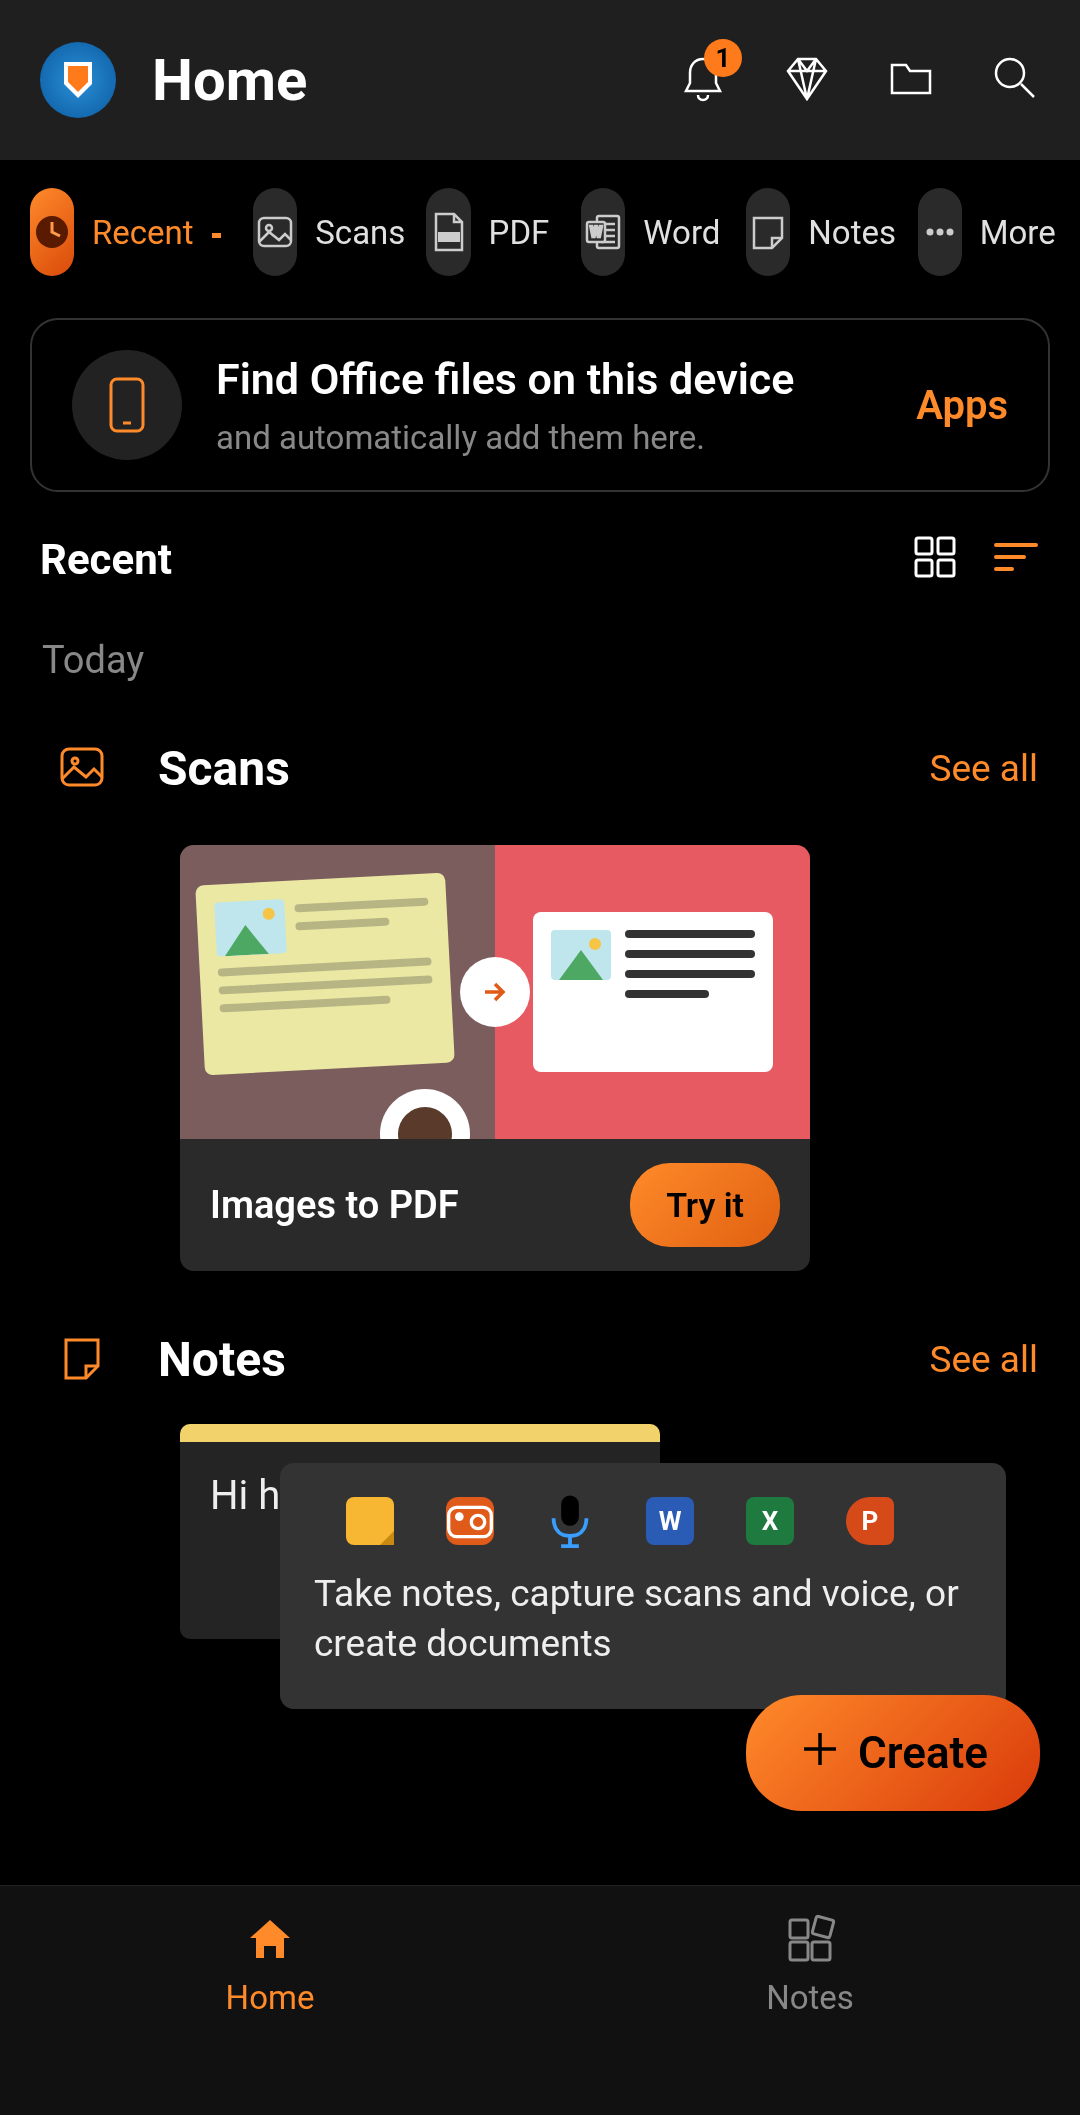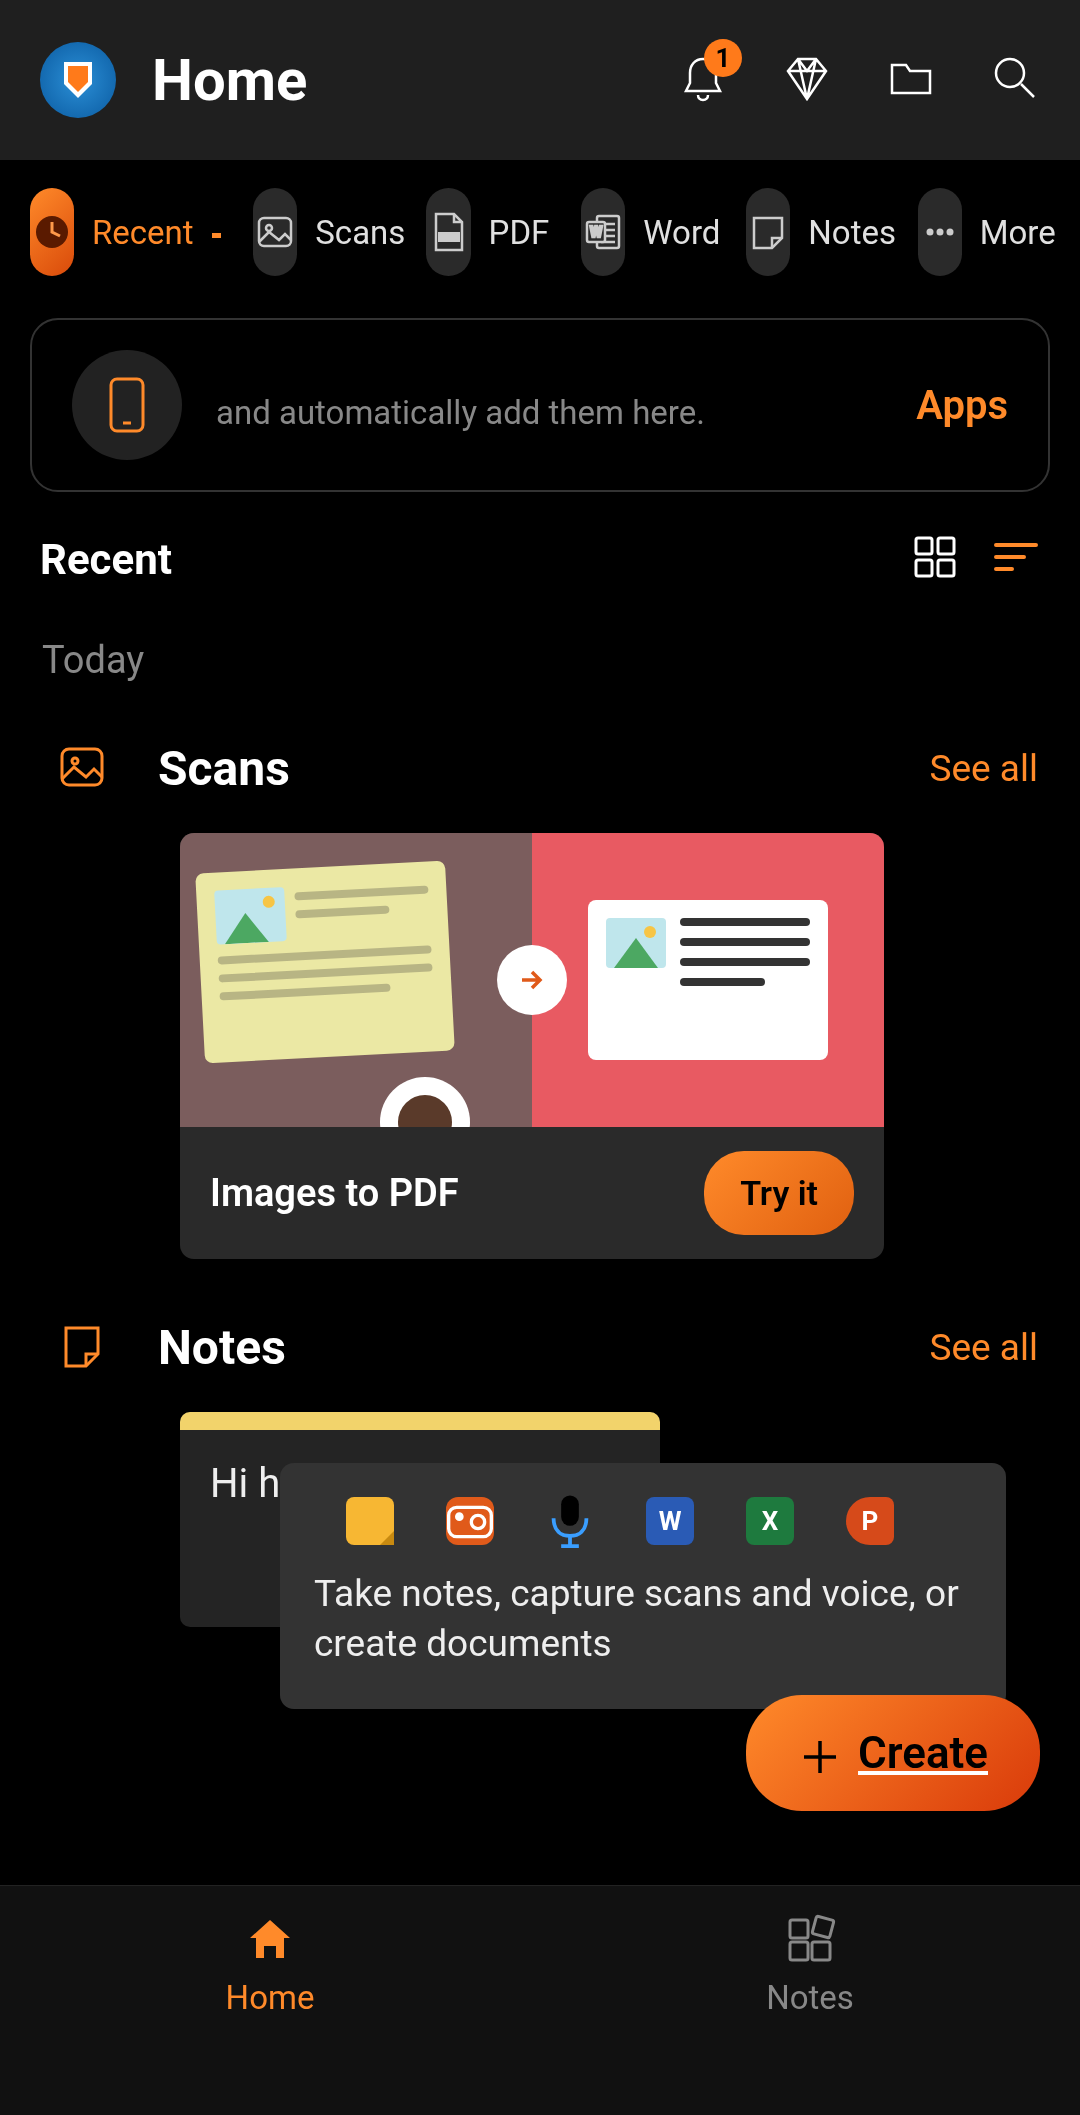--- a/index.html
+++ b/index.html
@@ -145,22 +145,22 @@
   font-weight: 700;
   flex: 1;
 }
 .see-all {
   font-size: 37px;
   color: #ff8a2a;
 }
 
 
 .scan-card {
-  margin: 18px 0 0 180px;
-  width: 704px;
+  margin: 30px 0 0 180px;
+  width: 630px;
   border-radius: 14px;
   overflow: hidden;
   background: #2a2a2a;
 }
 .scan-illu {
   height: 294px;
   display: flex;
   position: relative;
 }
 .scan-illu-left {
@@ -320,24 +320,23 @@
 
 
 .fab {
   position: absolute;
   right: 40px;
   top: 1695px;
   background: linear-gradient(135deg, #ff8a2a, #d93a0a);
   border-radius: 56px;
   padding: 32px 52px;
   display: flex;
-  align-items: flex-end;
+  align-items: flex-start;
   gap: 16px;
   z-index: 6;
-  text-decoration: underline;
 }
 .fab svg { width: 44px; height: 44px; stroke: #000; stroke-width: 3.5; }
 .fab-label { font-size: 44px; font-weight: 600; color: #000; }
 
 
 .bottom-nav {
   position: absolute;
   bottom: 0; left: 0; right: 0;
   height: 230px;
   background: #111;
@@ -459,20 +458,21 @@
 </div>
 
 <div class="banner">
   <div class="banner-icon">
     <svg viewBox="0 0 40 56">
         <rect x="4" y="2" width="32" height="52" rx="6"></rect>
         <path d="M16 46 L24 46"></path>
       </svg>
   </div>
   <div class="banner-text">
+    <div class="banner-title">Find Office files on this device</div>
     <div class="banner-sub">and automatically add them here.</div>
   </div>
   <div class="banner-action">Apps</div>
 </div>
 
 <div class="section-bar">
   <div class="section-bar-title">Recent</div>
   <div class="view-toggle">
     <svg viewBox="0 0 46 46" fill="none" stroke="#fff" stroke-width="3">
         <rect x="4" y="4" width="16" height="16" rx="2"></rect>

